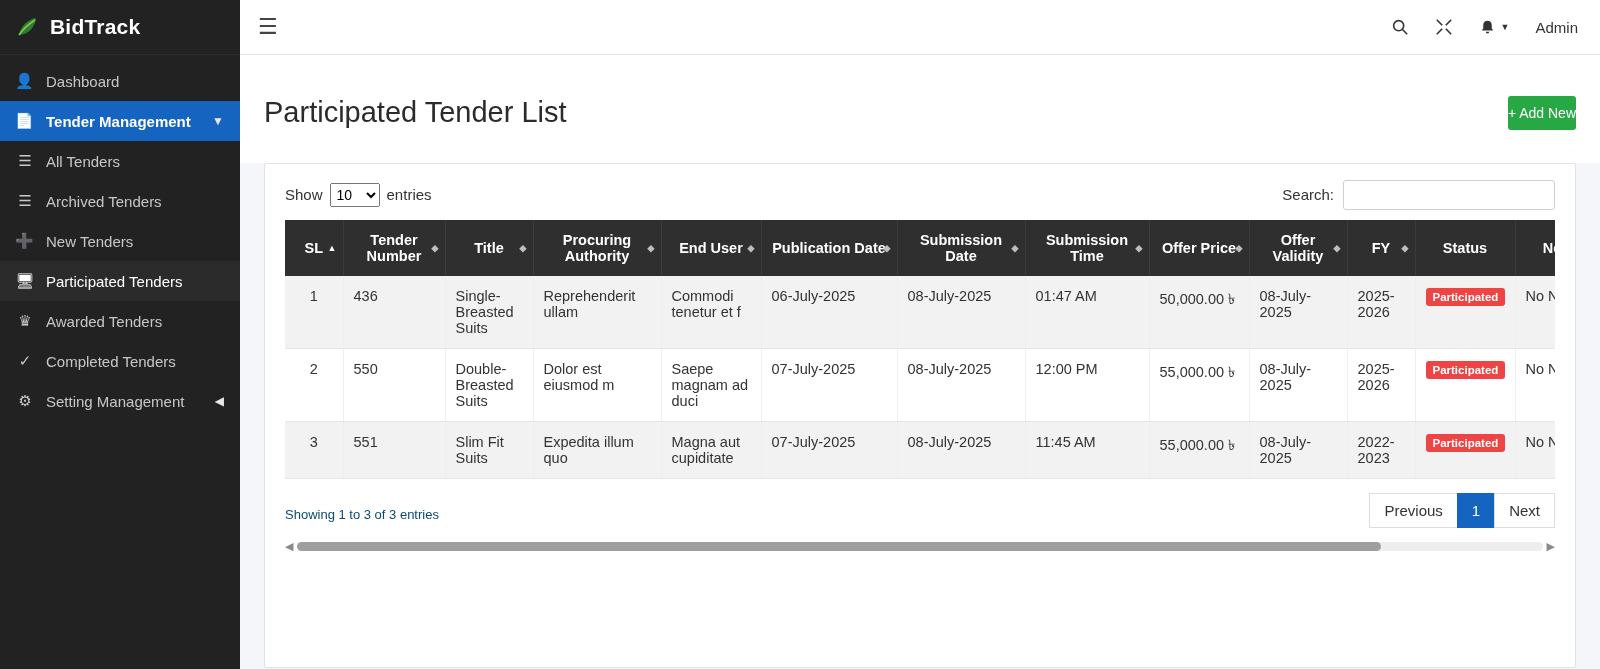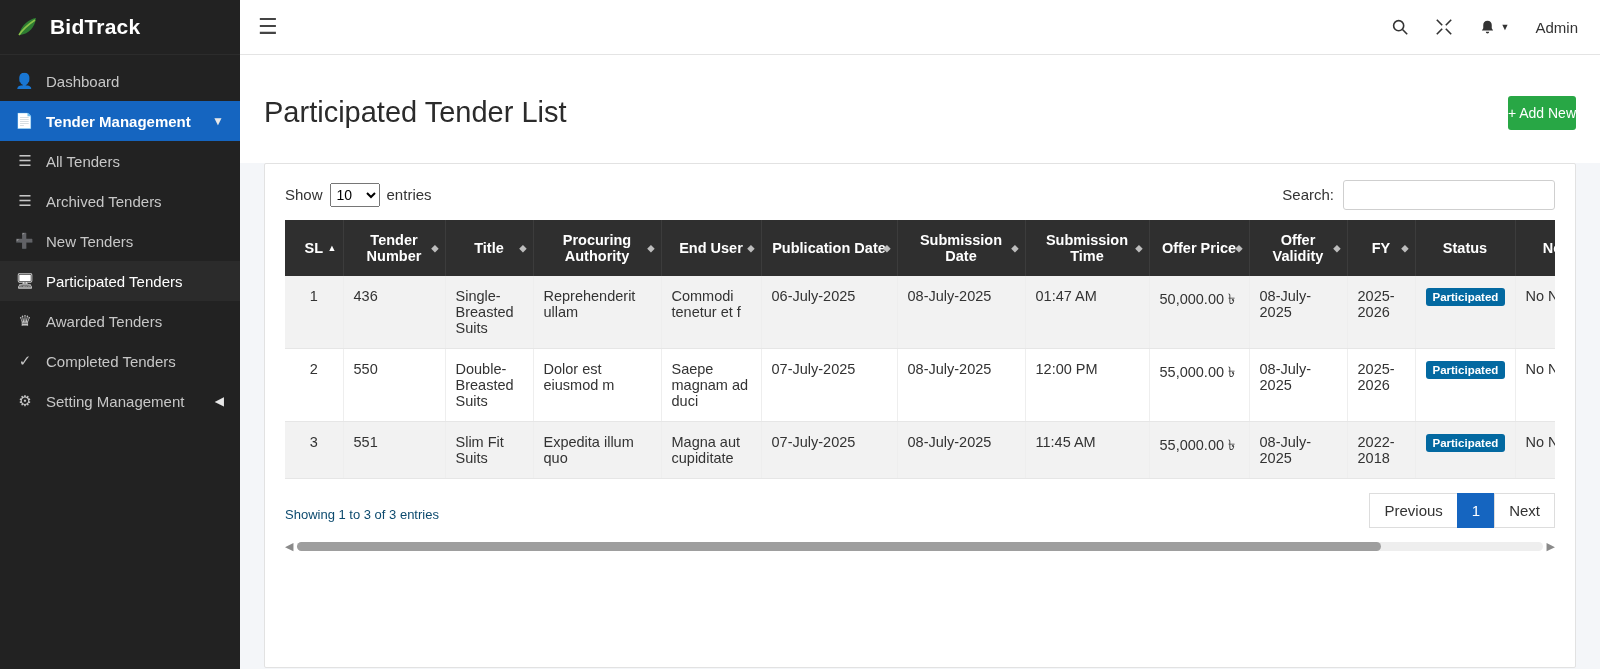--- a/index.html
+++ b/index.html
@@ -220,21 +220,21 @@
     padding: 12px 10px;
     border-bottom: 1px solid #e6e6e6;
     border-right: 1px solid #eee;
     vertical-align: top;
     background: #ffffff;
   }
   table.dt tbody tr.odd td { background: #f2f2f2; }
   td.center { text-align: center; }
   .badge-participated {
     display: inline-block;
-    background: #0369a1;
+    background: #ef4444;
     color: #fff;
     font-size: 11.5px;
     font-weight: 700;
     padding: 3px 7px;
     border-radius: 3px;
   }
   .no-notice { color: #8c8c8c; }
 
   .card-bottom {
     display: flex;
@@ -515,21 +515,21 @@
                 <td class="center">3</td>
                 <td>551</td>
                 <td>Slim Fit Suits</td>
                 <td>Expedita illum quo</td>
                 <td>Magna aut cupiditate</td>
                 <td>07-July-2025</td>
                 <td>08-July-2025</td>
                 <td>11:45 AM</td>
                 <td>55,000.00 ৳</td>
                 <td>08-July-2025</td>
-                <td>2022-2018</td>
+                <td>2022-2023</td>
                 <td class="center">
                   <span class="badge-participated">Participated</span>
                 </td>
                 <td class="no-notice">No Notice</td>
               </tr>
             </tbody>
           </table>
         </div>
 
         <div class="card-bottom">

